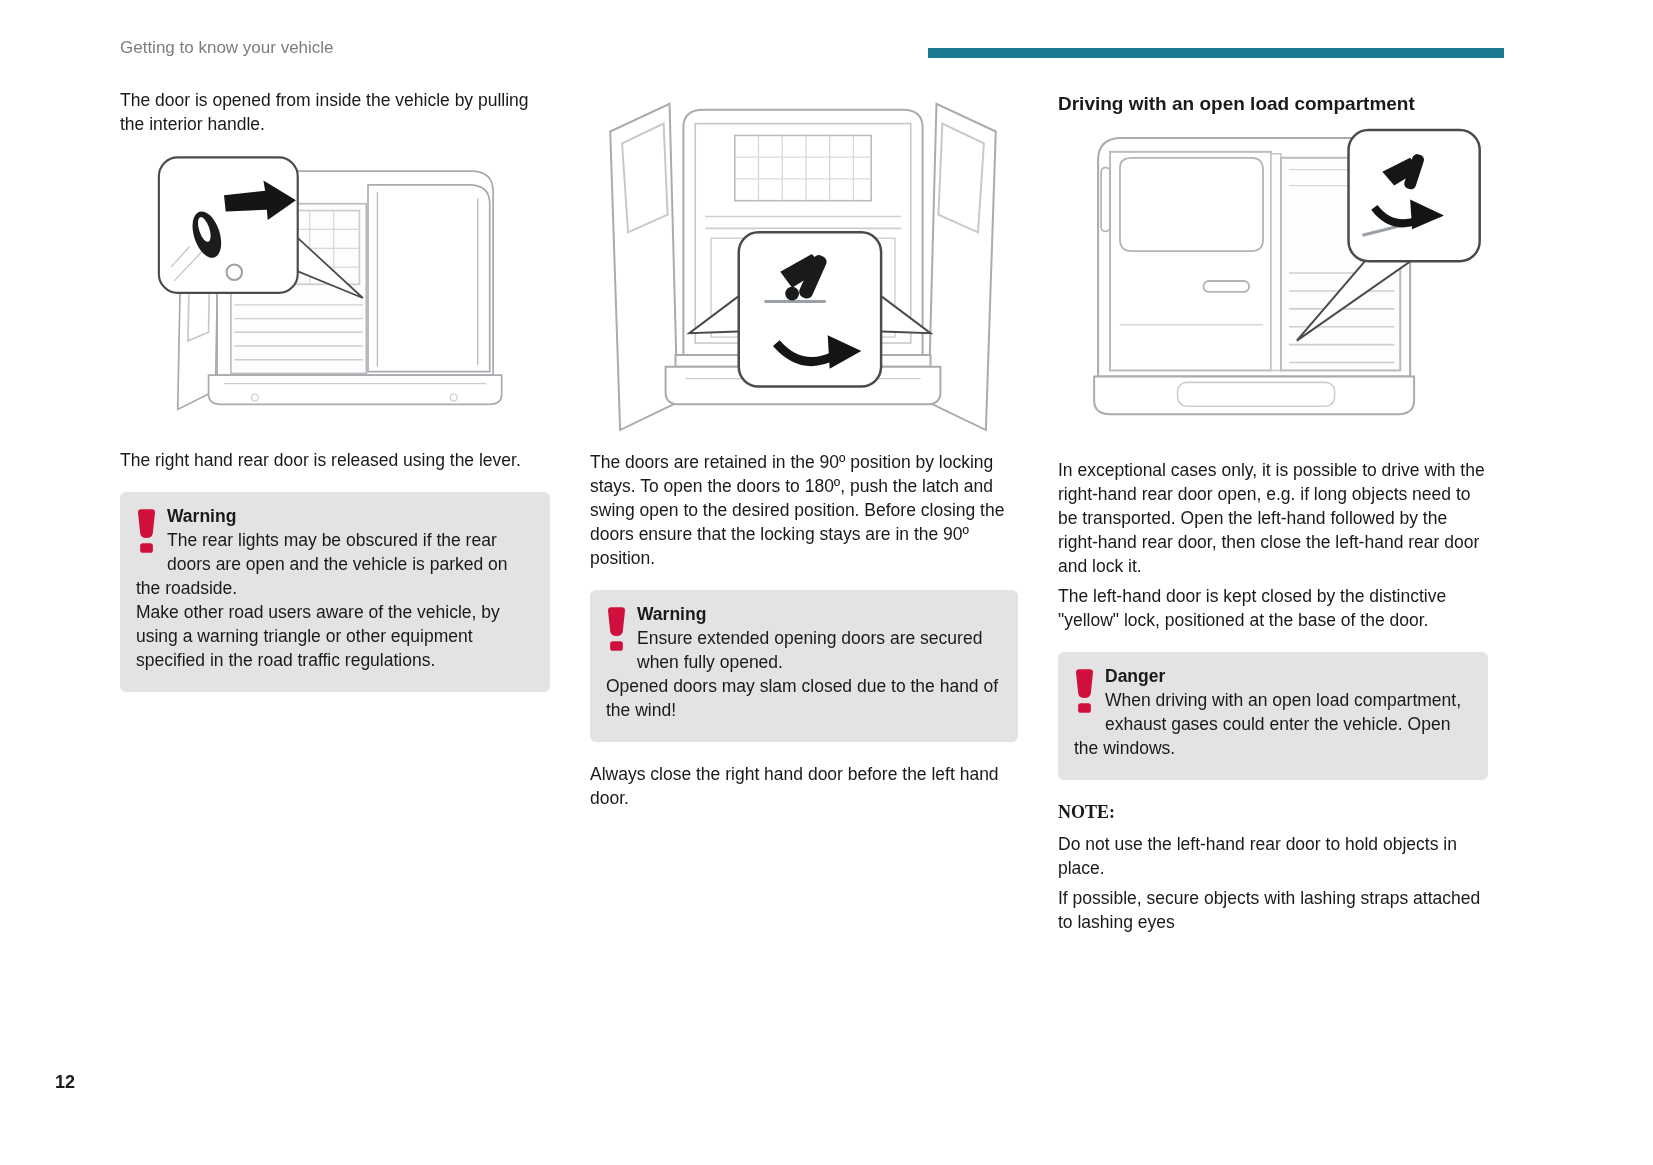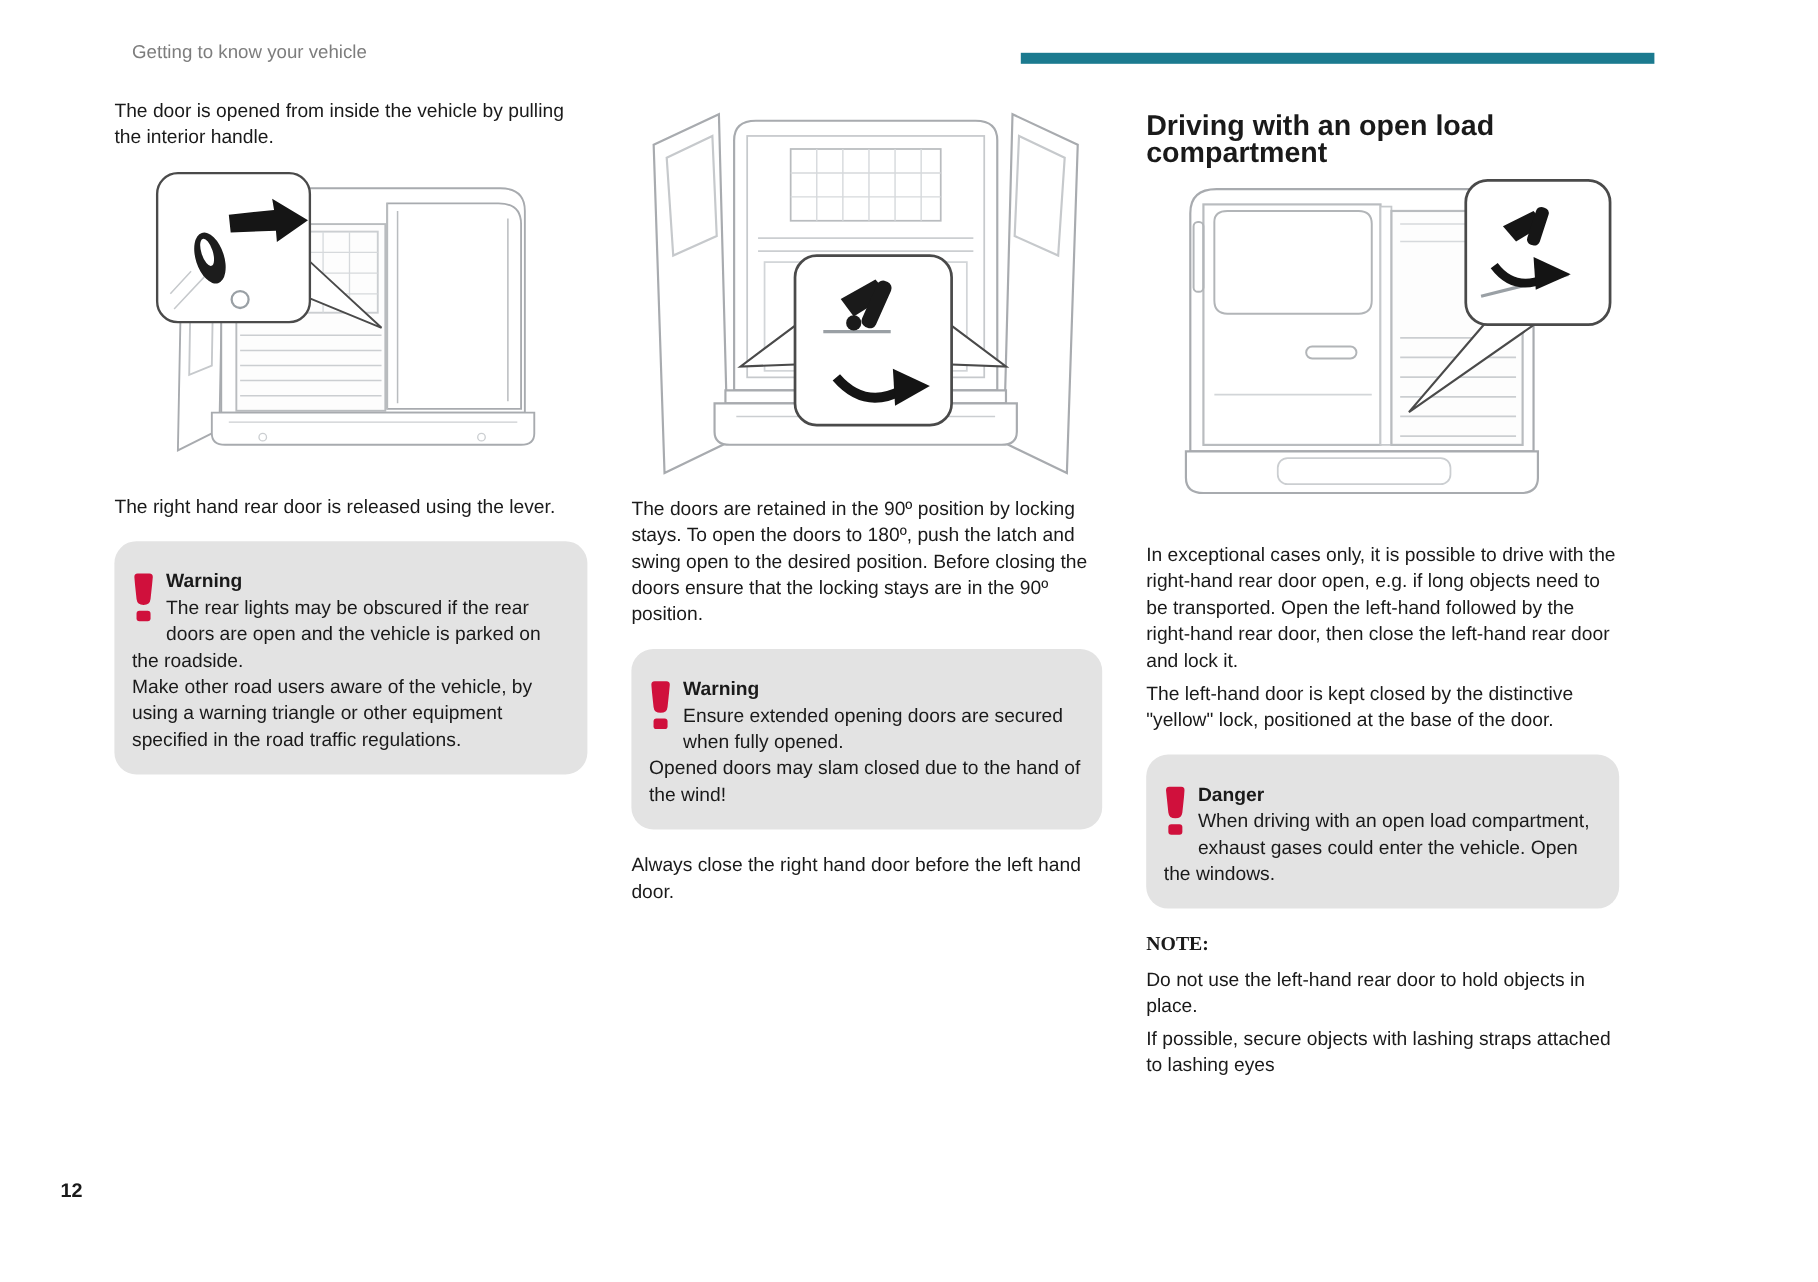--- a/index.html
+++ b/index.html
@@ -26,48 +26,48 @@
     position: absolute;
     left: 928px;
     top: 48px;
     width: 725px;
     height: 10px;
     background: var(--accent-teal, #1b7a8f);
   }
 
   .columns {
     position: absolute;
-    left: 104px;
+    left: 120px;
     top: 88px;
     display: grid;
     grid-template-columns: 430px 428px 430px;
     column-gap: 33px;
     align-items: start;
     gap: 40px;
   }
 
   .col { font-size: 17.5px; line-height: 24px; }
 
   p.body { margin: 0 0 6px 0; }
 
   figure { margin: 0; }
   .fig1 { margin: 14px 0 8px 32px; }
   .fig2 { margin: 0 0 10px 0; }
   .fig3 { margin: 8px 0 10px 0; }
 
   .col3-heading {
-    font-size: 26px;
+    font-size: 19px;
     font-weight: bold;
-    margin: 14px 0 6px 0;
+    margin: 4px 0 6px 0;
   }
 
   .notice {
     background: var(--box-gray, #e3e3e3);
-    border-radius: 20px;
-    padding: 24px 18px 20px 16px;
+    border-radius: 6px;
+    padding: 12px 18px 20px 16px;
     margin-top: 20px;
   }
   .notice-title { font-weight: bold; }
   .notice p { margin: 0; }
 
   .excl {
     float: left;
     width: 17px;
     height: 47px;
     margin: 3px 12px 2px 2px;

